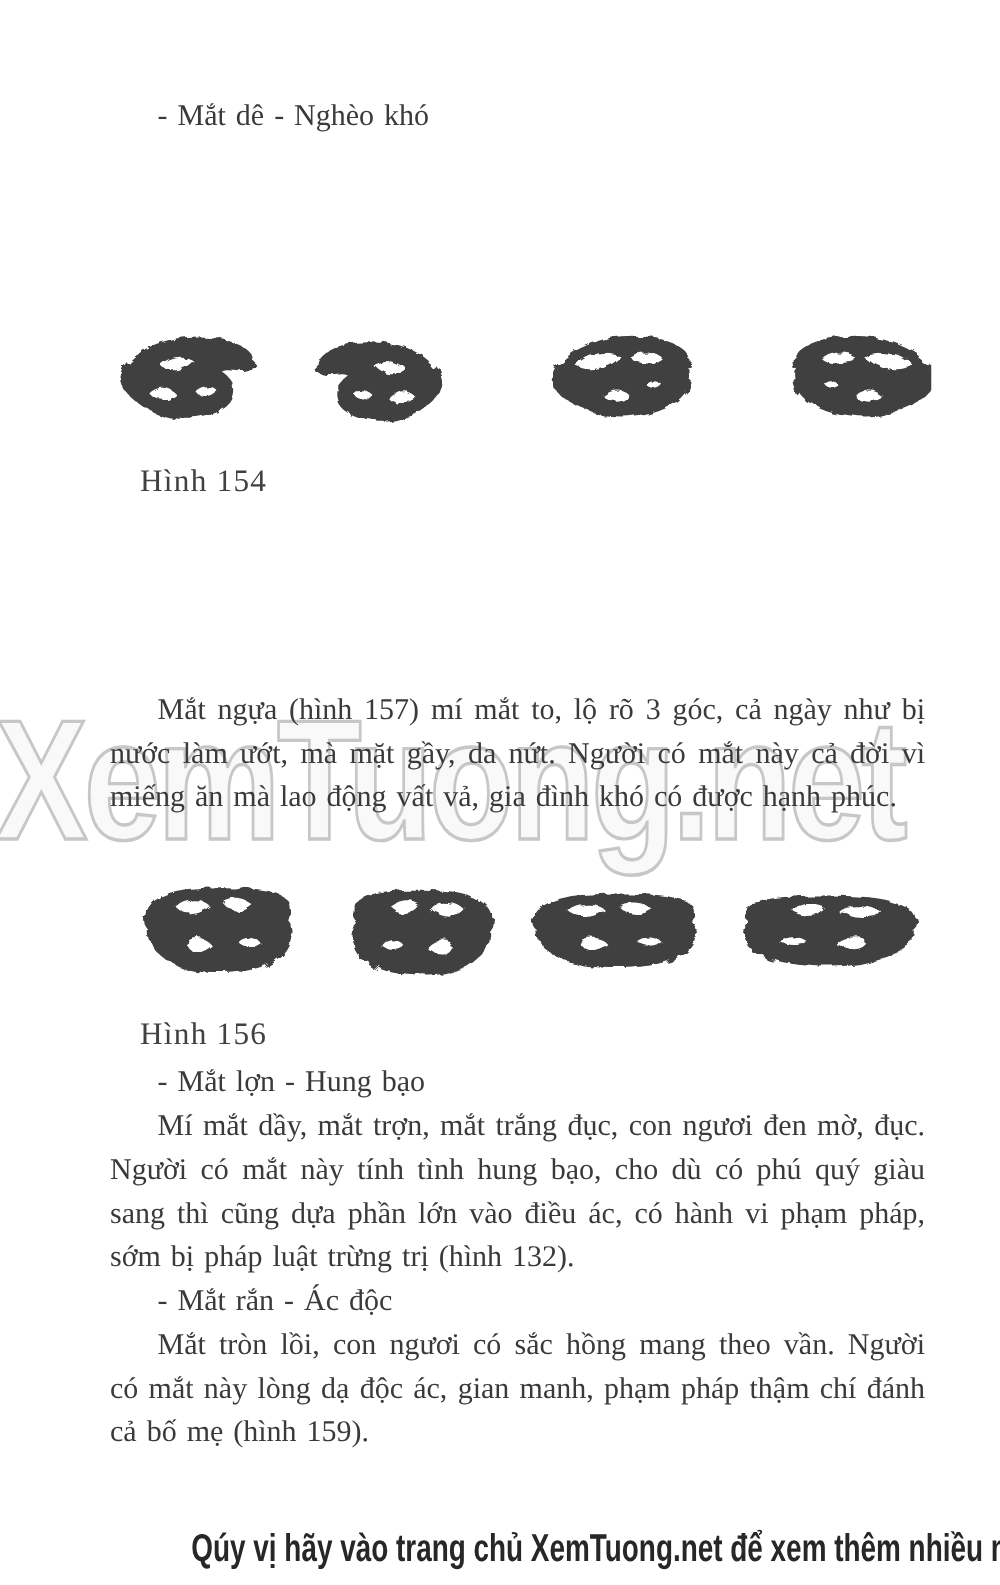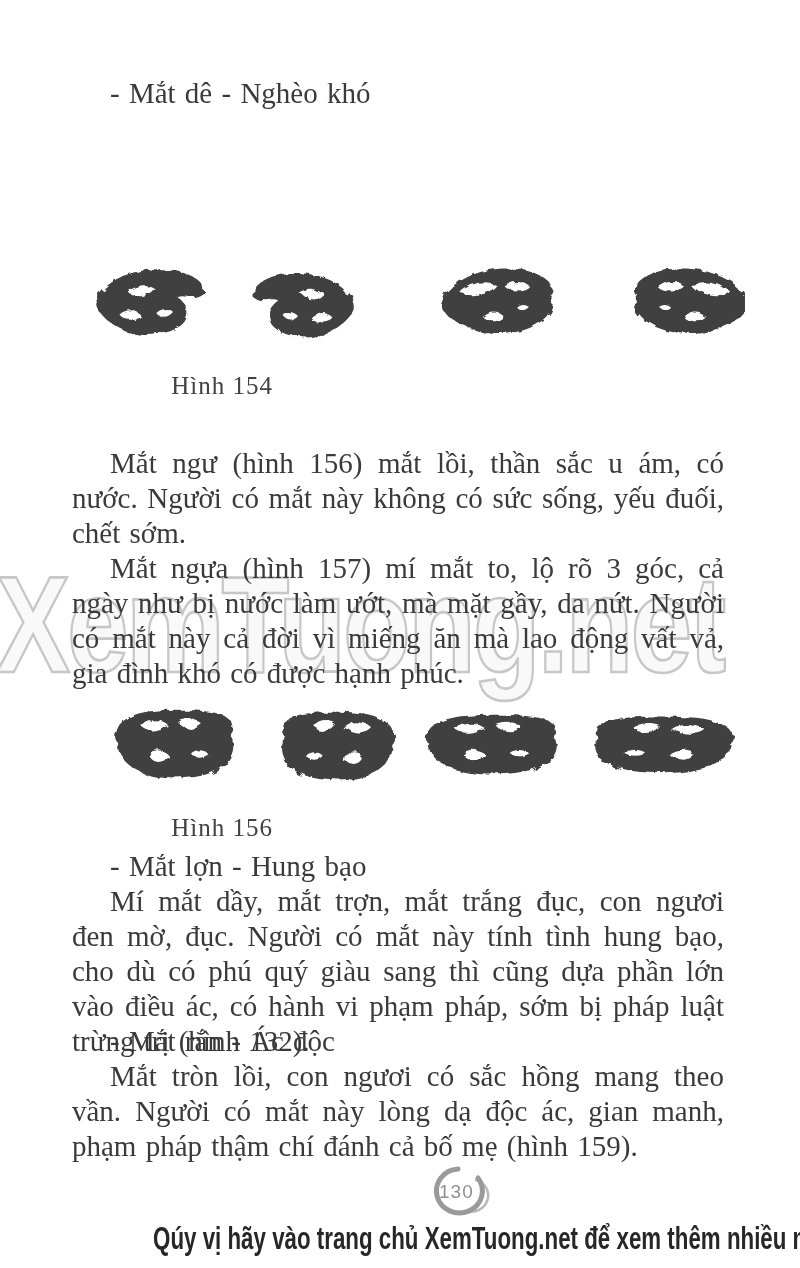--- a/index.html
+++ b/index.html
@@ -14,31 +14,31 @@
     font-family:"Liberation Sans","DejaVu Sans",sans-serif;
     font-weight:bold;font-size:152px;line-height:1;
     letter-spacing:-4px;white-space:nowrap;
     color:rgba(90,90,90,0.04);
     -webkit-text-stroke:3px #c7c7c7;
     transform:scale(0.73,0.9);transform-origin:0 0;
     user-select:none;
   }
   
   .sec{
-    position:absolute;left:72px;width:652px;z-index:2;
-    font-size:29px;line-height:35px;color:#3a3a3a;
+    position:absolute;left:88px;width:652px;z-index:2;
+    font-size:24px;line-height:35px;color:#3a3a3a;
     word-spacing:2px;
   }
   .heading{padding-left:38px;}
   .para{text-indent:38px;text-align:justify;}
   
   .figrow{position:absolute;left:85px;z-index:2;}
   .eye{fill:#3f3f3f;}
   .caption{
-    position:absolute;z-index:2;width:220px;text-align:center;
+    position:absolute;z-index:2;width:220px;text-align:left;
     font-size:25px;color:#414141;letter-spacing:1px;
   }
   
   .pagenum{position:absolute;left:422px;top:1164px;width:70px;height:58px;z-index:2;}
   .pagenum svg{position:absolute;left:0;top:0;}
   .pagenum-text{
     position:absolute;left:17px;top:17px;
     font-family:"Liberation Sans","DejaVu Sans",sans-serif;
     font-size:19px;color:#909090;letter-spacing:1px;
   }
@@ -79,41 +79,33 @@
   <div class="sec heading" style="top:76px">- Mắt dê - Nghèo khó</div>
 
   <svg class="figrow" style="top:258px" width="660" height="100" viewBox="0 0 660 100">
     <use href="#eyeA" transform="translate(8,4) scale(0.88)"></use>
     <use href="#eyeA" transform="translate(272,8) scale(-0.82,0.86)"></use>
     <use href="#eyeB" transform="translate(352,2) scale(0.90)"></use>
     <use href="#eyeB" transform="translate(668,2) scale(-0.92,0.90)"></use>
   </svg>
   <div class="caption" style="top:372px;left:112px">Hình 154</div>
 
-  <div class="sec para" style="top:446px">Mắt ngư (hình 156) mắt lồi, thần sắc u ám, có nước. Người có mắt này không có sức sống, yếu đuối, chết sớm.</div>
   <div class="sec para" style="top:551px">Mắt ngựa (hình 157) mí mắt to, lộ rõ 3 góc, cả ngày như bị nước làm ướt, mà mặt gầy, da nứt. Người có mắt này cả đời vì miếng ăn mà lao động vất vả, gia đình khó có được hạnh phúc.</div>
 
   <svg class="figrow" style="top:698px" width="660" height="102" viewBox="0 0 660 102">
     <use href="#eyeC" transform="translate(25,4) scale(0.92)"></use>
     <use href="#eyeC" transform="translate(315,6) scale(-0.88,0.92)"></use>
     <use href="#eyeC" transform="translate(335,10) scale(1.02,0.80)"></use>
     <use href="#eyeC" transform="translate(655,12) scale(-1.08,0.76)"></use>
   </svg>
   <div class="caption" style="top:814px;left:112px">Hình 156</div>
 
   <div class="sec heading" style="top:849px">- Mắt lợn - Hung bạo</div>
   <div class="sec para" style="top:884px">Mí mắt dầy, mắt trợn, mắt trắng đục, con ngươi đen mờ, đục. Người có mắt này tính tình hung bạo, cho dù có phú quý giàu sang thì cũng dựa phần lớn vào điều ác, có hành vi phạm pháp, sớm bị pháp luật trừng trị (hình 132).</div>
   <div class="sec heading" style="top:1024px">- Mắt rắn - Ác độc</div>
   <div class="sec para" style="top:1059px">Mắt tròn lồi, con ngươi có sắc hồng mang theo vần. Người có mắt này lòng dạ độc ác, gian manh, phạm pháp thậm chí đánh cả bố mẹ (hình 159).</div>
 
-  <div class="pagenum">
-    <svg width="70" height="58" viewBox="0 0 70 58">
-      <path d="M36,5 A23,22 0 1 0 56,14" fill="none" stroke="#888888" stroke-width="5" stroke-linecap="round" opacity="0.85"></path>
-      <path d="M54,16 A17,16 0 0 1 44,47" fill="none" stroke="#9a9a9a" stroke-width="2.5" stroke-linecap="round" opacity="0.7"></path>
-    </svg>
-    <span class="pagenum-text">130</span>
-  </div>
 
   <div class="footer">
     <span class="footer-text">Qúy vị hãy vào trang chủ XemTuong.net để xem thêm nhiều mục hay khác</span>
   </div>
 
 </div>
 
 </body></html>

